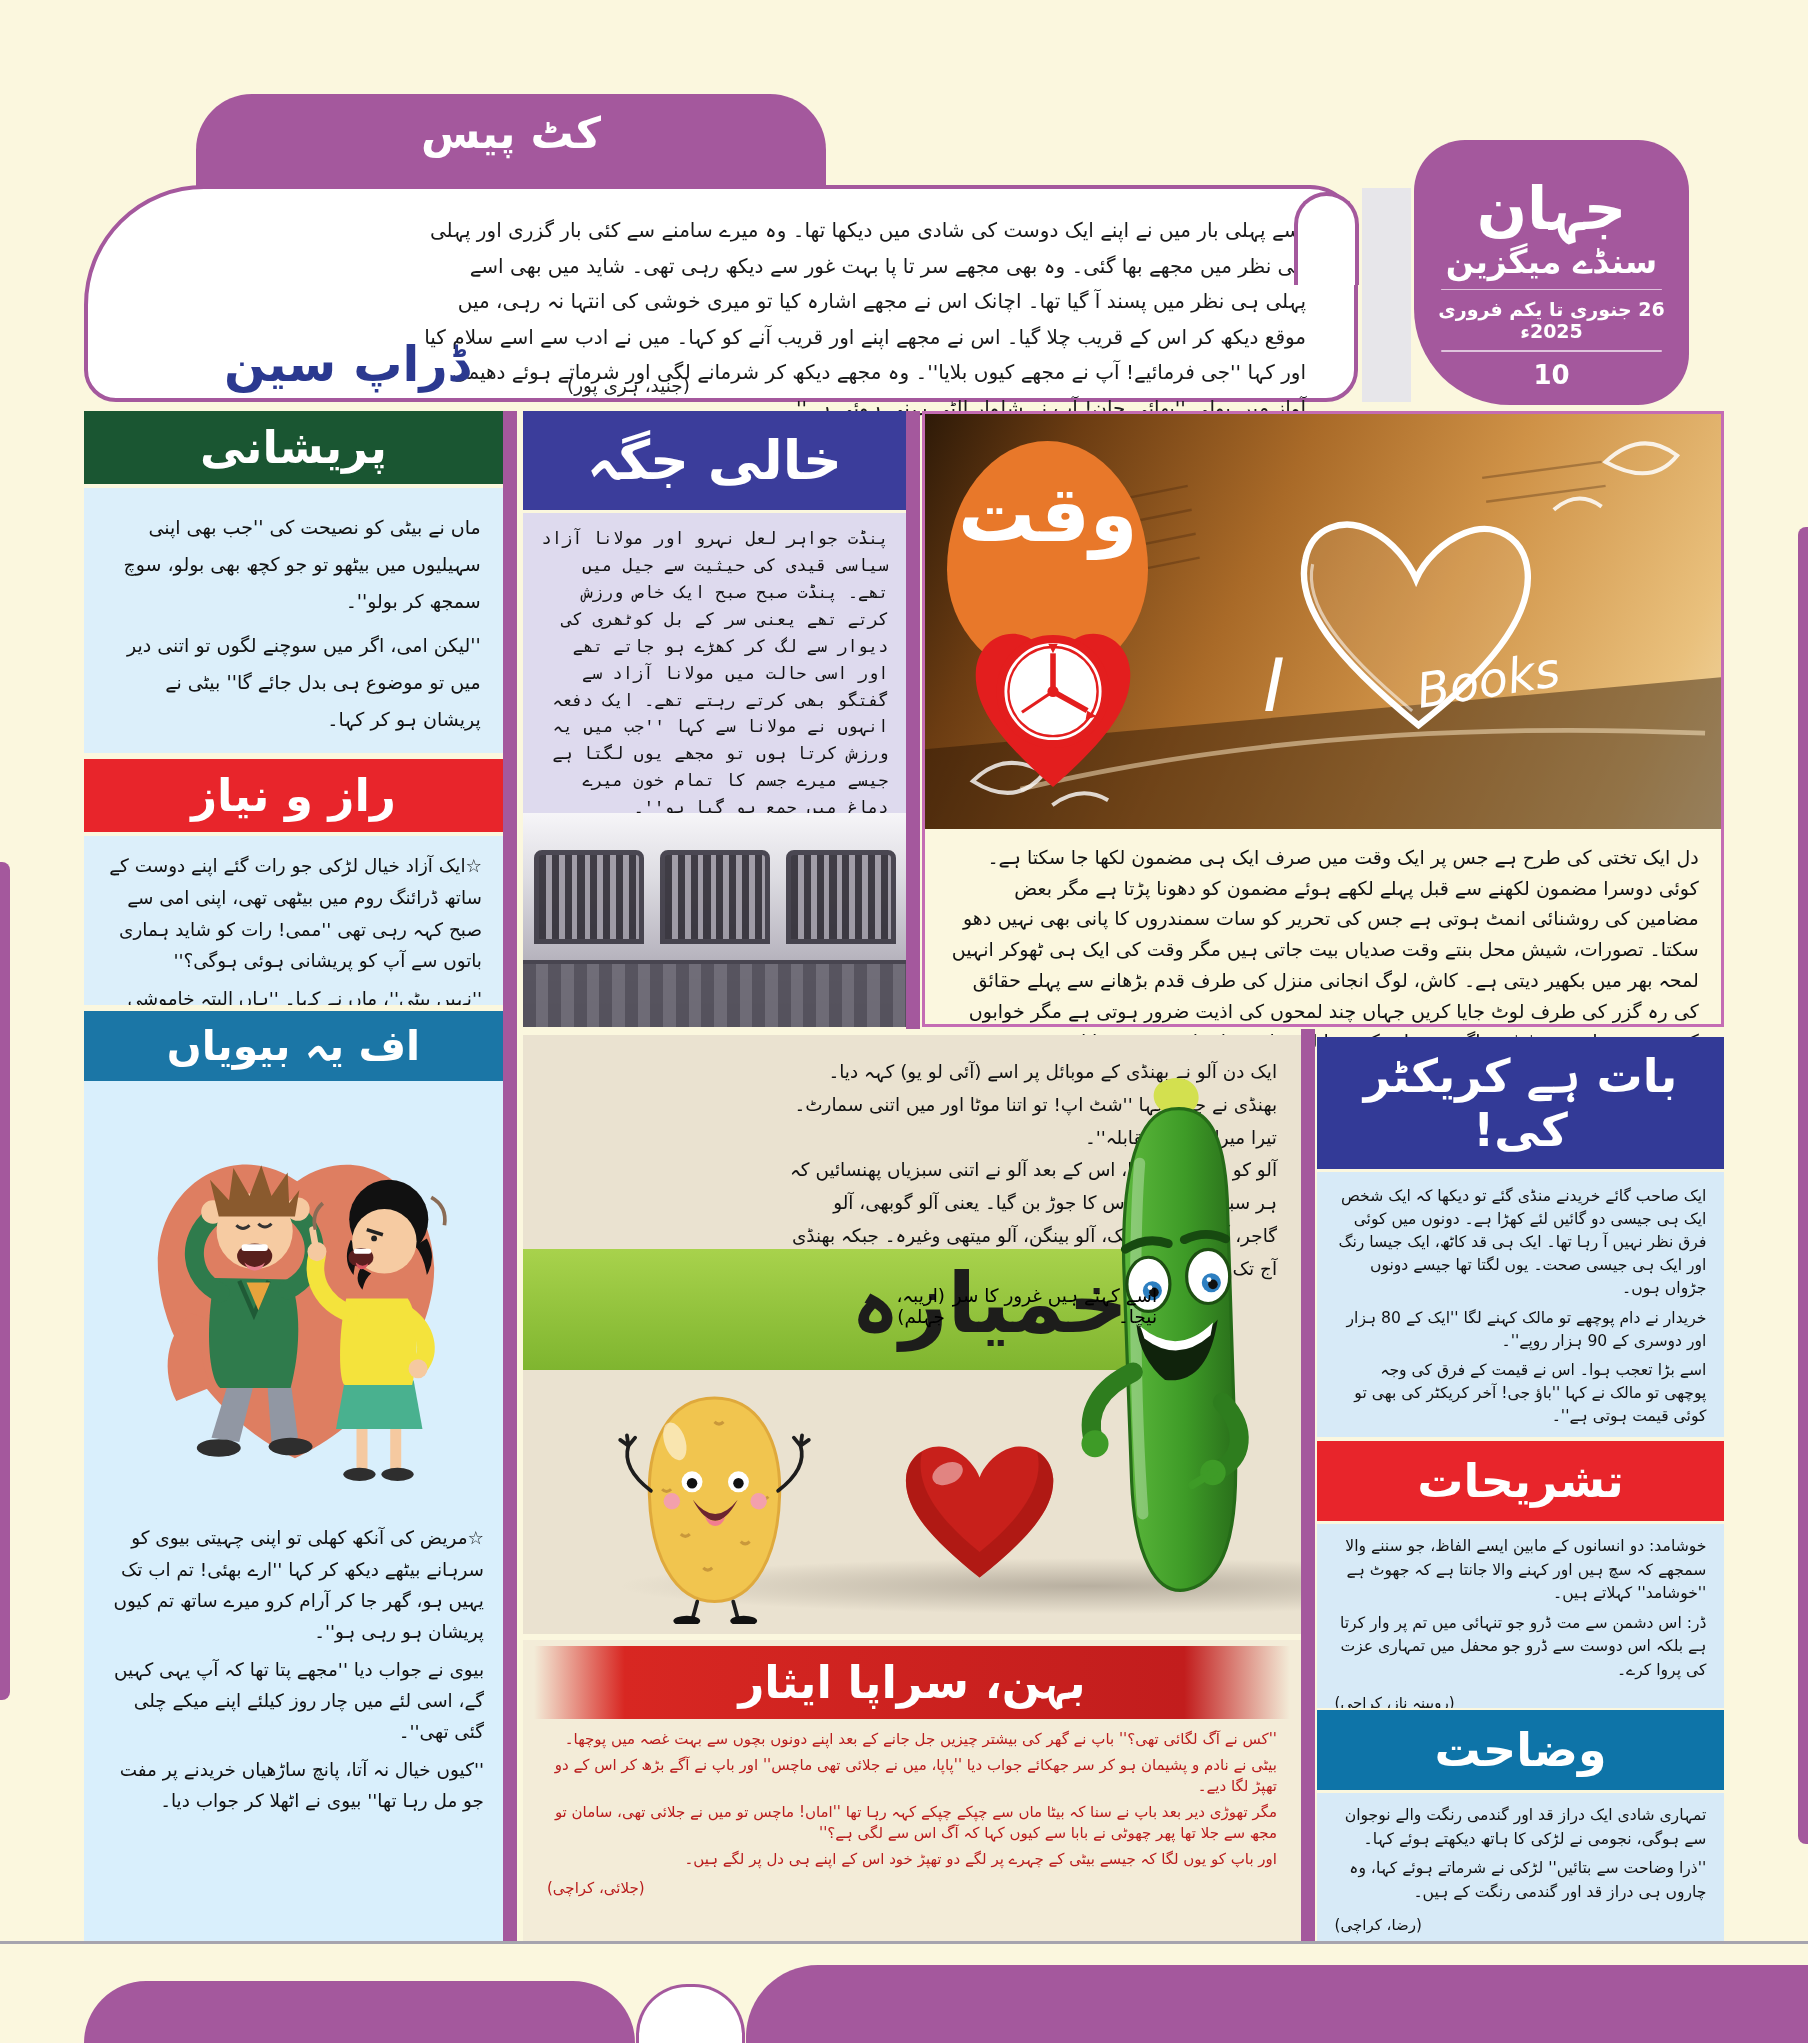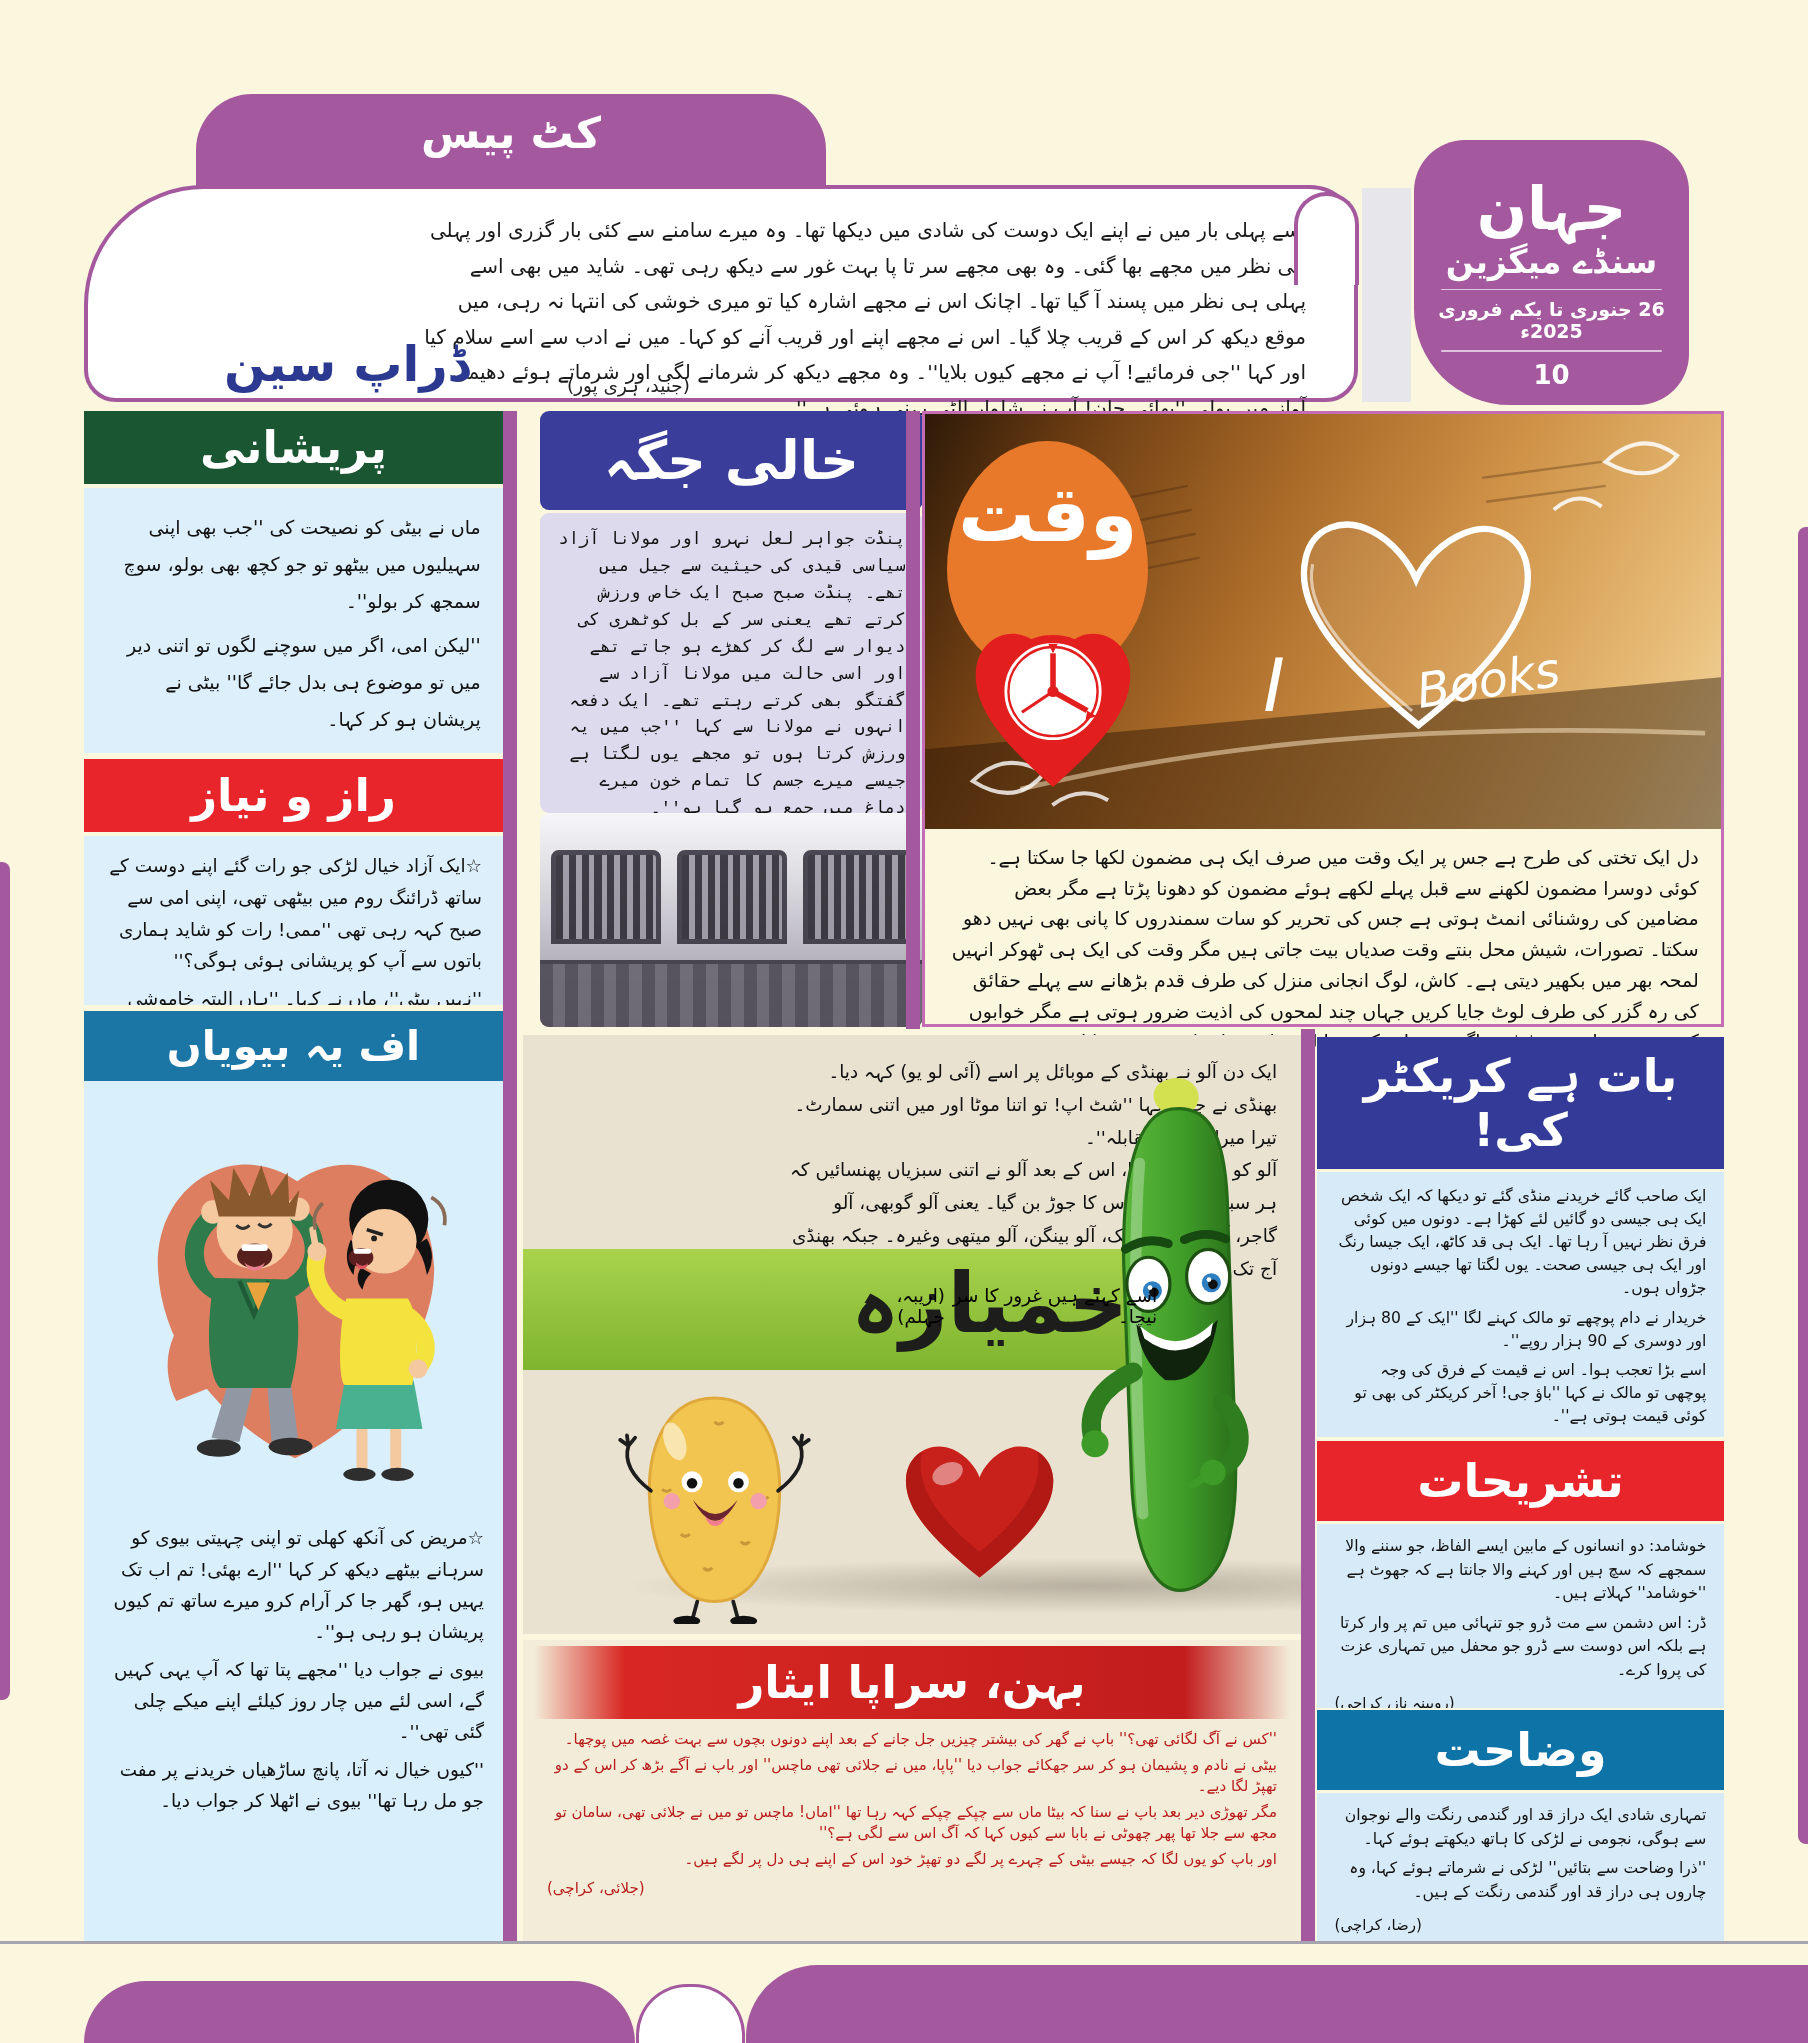--- a/index.html
+++ b/index.html
@@ -42,21 +42,21 @@
   .h-pareshani { top:411px; height:73px; background:#1A5632; font-size:45px; }
   .b-pareshani { top:488px; height:265px; background:#DCEFFA; font-size:19px; line-height:1.95; padding:21px 22.3px; }
   .b-pareshani .by { font-size:17.6px; padding-top:21px; }
   .h-raaz { top:759px; height:73px; background:#E8252B; font-size:45px; }
   .b-raaz { top:836px; height:169px; background:#DCEFFA; font-size:18.4px; line-height:1.72; padding:14.4px 21px; }
   .h-biwi { top:1011px; height:70px; background:#1B76A6; font-size:41px; }
   .b-biwi { top:1081px; height:860px; background:#D9EFFC; font-size:18.4px; line-height:1.7; padding:0 19px 8px; }
   .couple-wrap { width:100%; height:435px; margin-bottom:6.4px; }
 
   
-  .c2 { left:540px; width:383px;border-radius:9px; }
+  .c2 { left:523px; width:383px; }
   .h-khaali { top:411px; height:99px; background:#3B3D9B; font-size:54px; }
   .b-khaali { top:513px; height:300px; background:#DEDAEE; font-size:17px; line-height:1.58; padding:14.4px 17.6px;font-family:Liberation Mono, monospace; }
   .jail { top:813px; height:214px; background:linear-gradient(180deg,#f6f5f8 0%,#dddce2 30%,#b9b6c0 66%,#8f8c97 100%); overflow:hidden; z-index:2; }
   .jw { position:absolute; top:37px; height:94px; width:110px; background:repeating-linear-gradient(90deg,#2e2b34 0 7.2px,#9b97a2 7.2px 12.8px); border:5.6px solid #3a3742; border-radius:8px 8px 0 0; opacity:.9; }
   .jail-bottom { position:absolute; bottom:0; left:0; width:100%; height:67px; background:repeating-linear-gradient(90deg,#504d58 0 12.8px,#6b6873 12.8px 25.5px); border-top:4.8px solid #3f3c47; opacity:.92; }
 
   
   .waqt { left:922px; top:411px; width:802px; height:616px; border:3.2px solid #C46CB4; background:#FBF7DF; z-index:2; }
   .waqt-img { position:relative; width:100%; height:415px; background:linear-gradient(115deg,#2e1a08 0%,#6b3c12 16%,#a96a28 40%,#cf9247 62%,#e9c07c 88%,#f2d9a6 100%); overflow:hidden; }
   .waqt-badge { position:absolute; left:22.3px; top:27px; width:201px; height:238px; background:#E8782A; border-radius:50% 50% 48% 52% / 54% 54% 46% 46%; z-index:3; text-align:center; }

